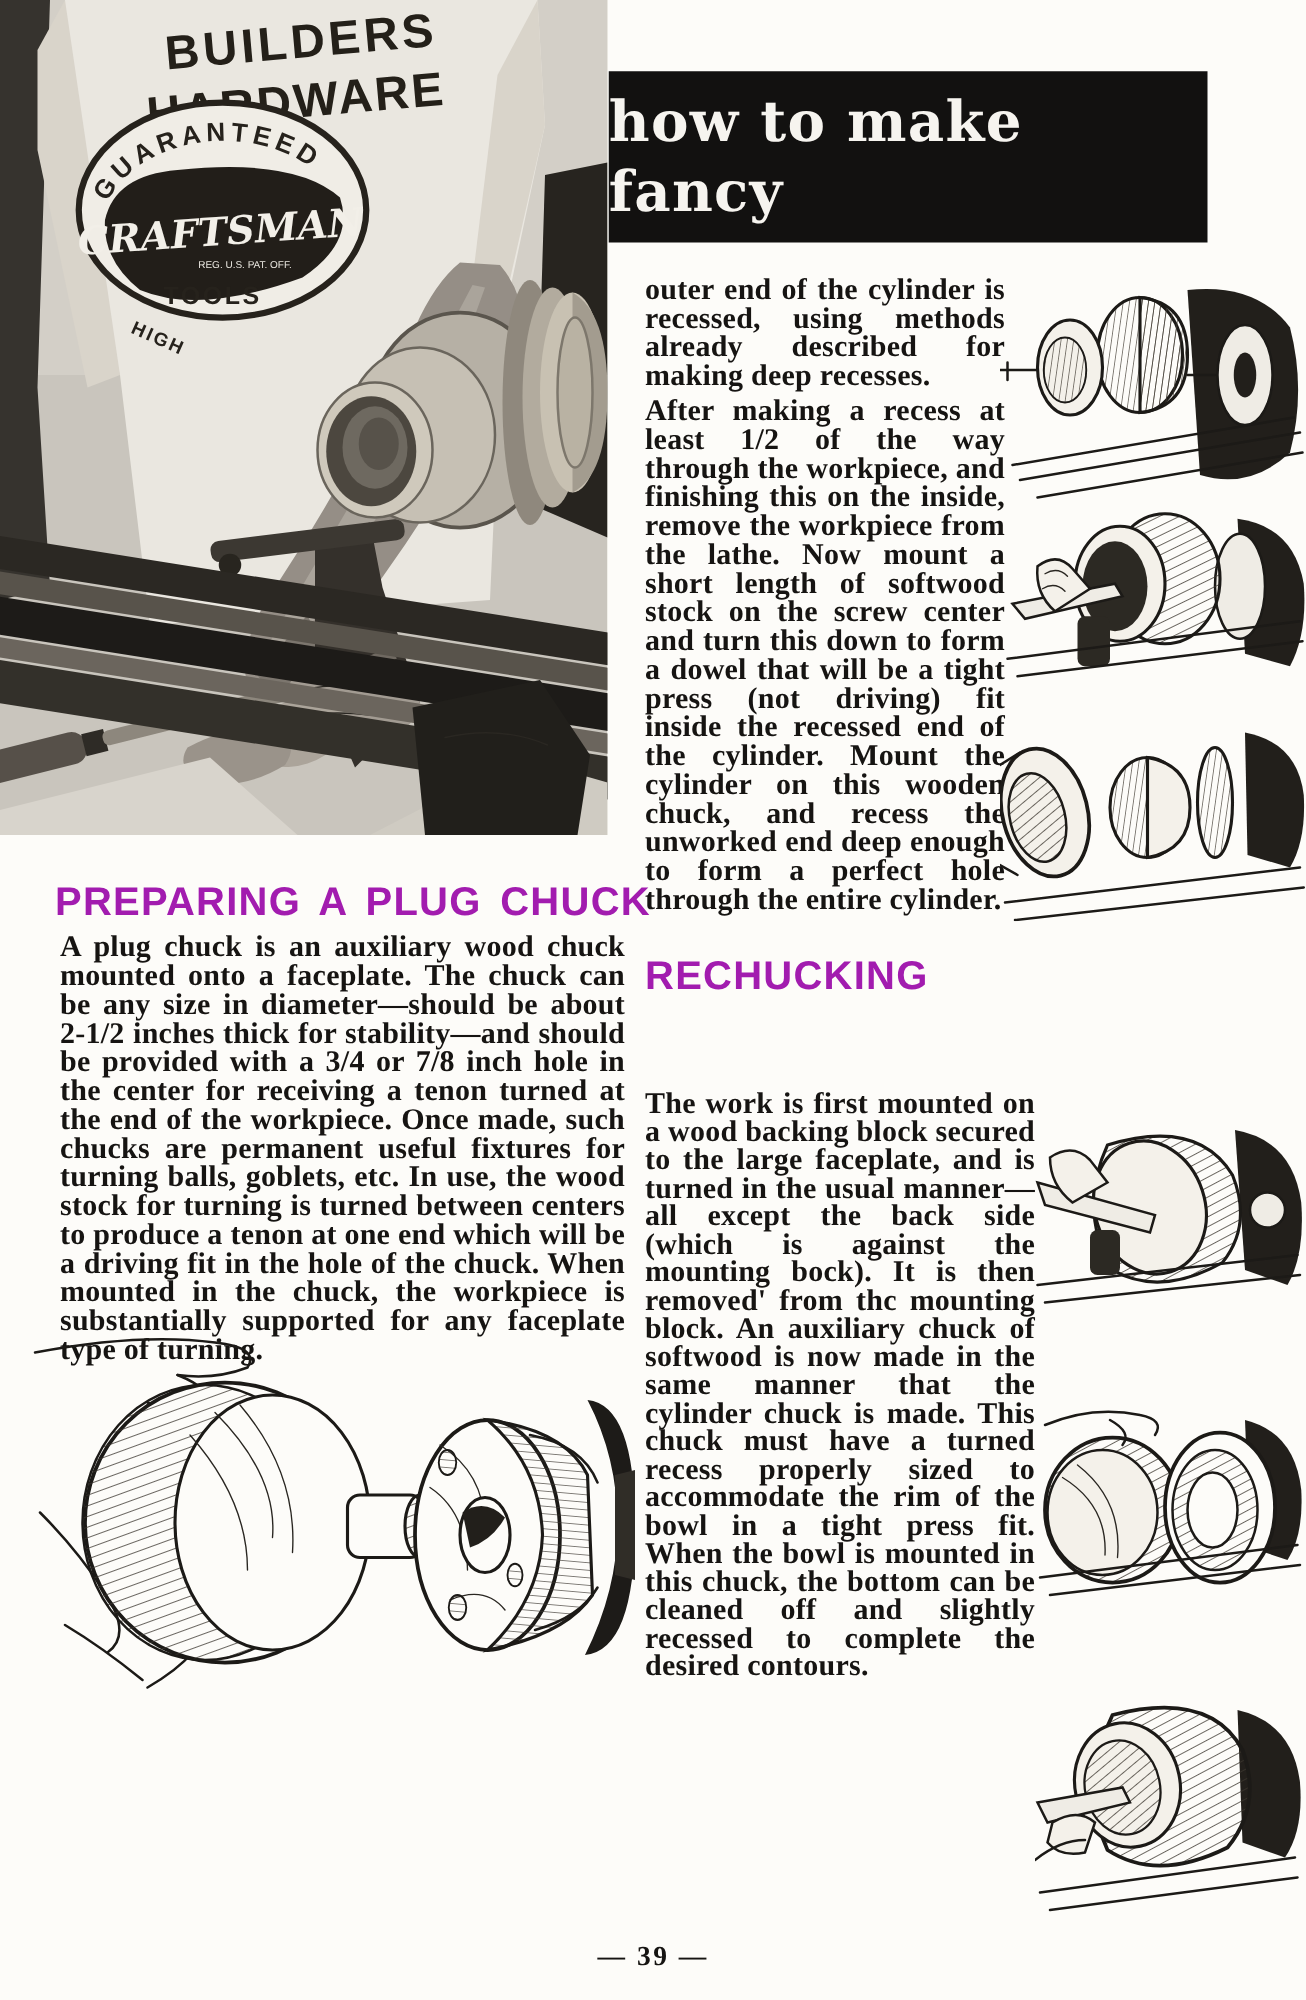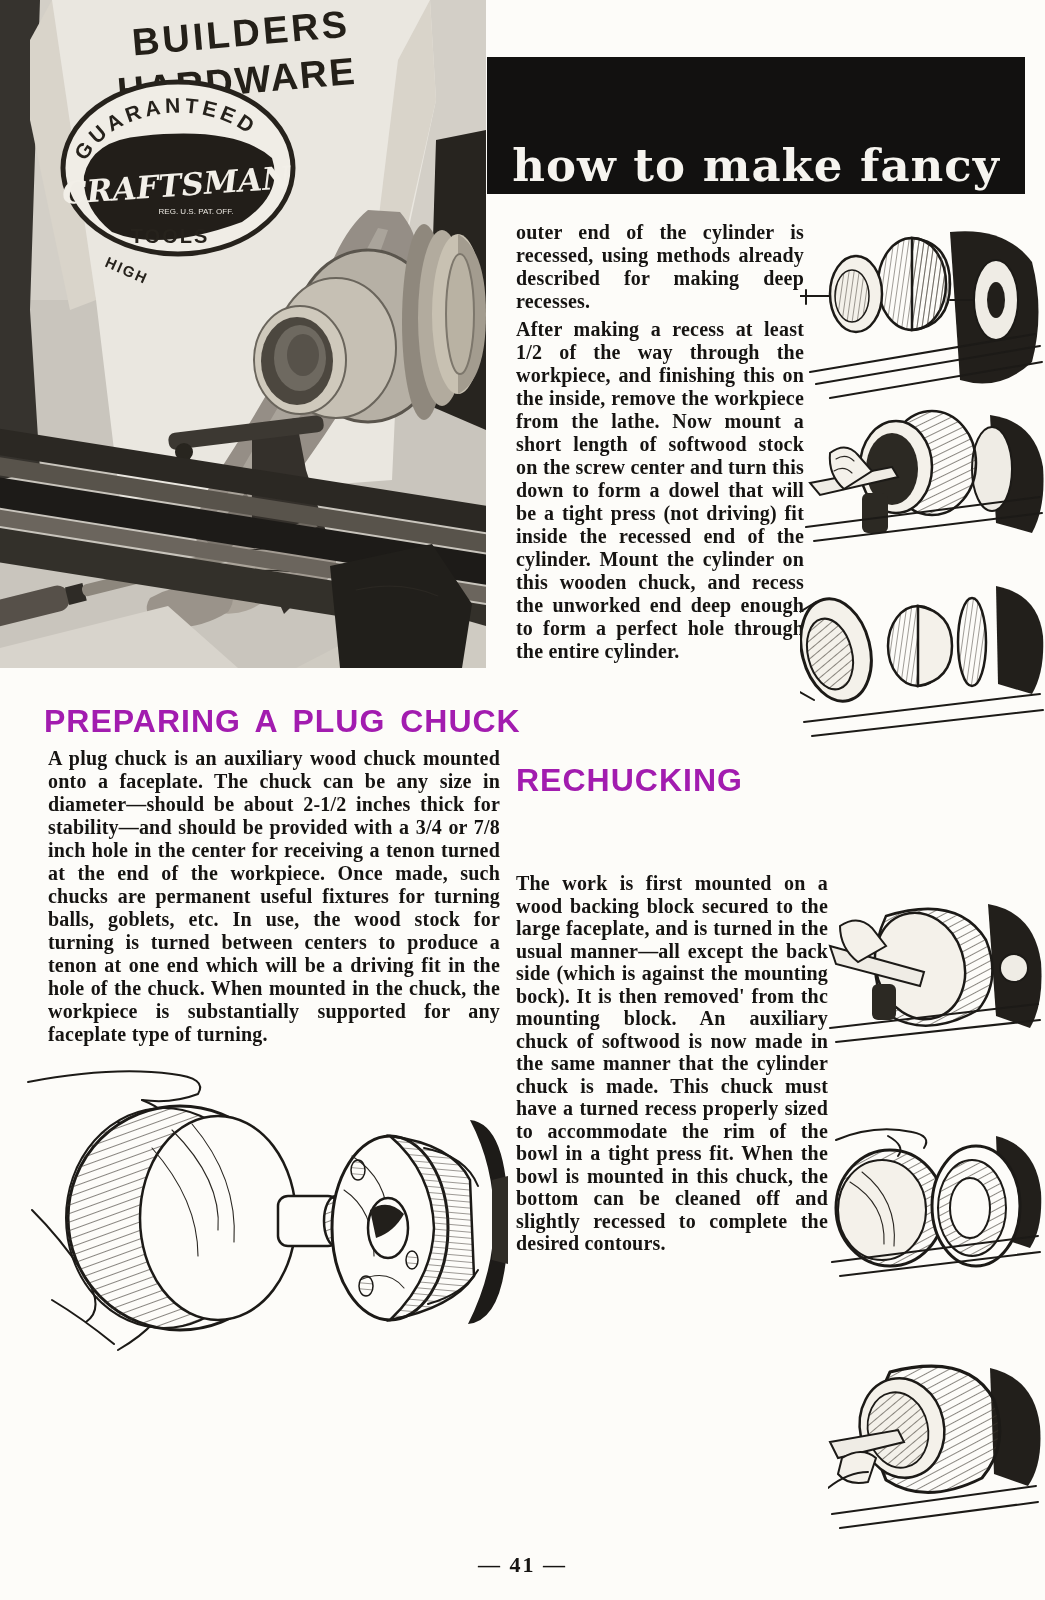--- a/index.html
+++ b/index.html
@@ -5,29 +5,29 @@
   html,body{margin:0;padding:0;background:#8a8a8a;}
   .page{
     position:relative;width:1045px;height:1600px;margin:0 auto;
     background:#fdfcf9;overflow:hidden;
     font-family:"Liberation Serif",serif;color:#161412;
   }
   
   .photo{position:absolute;left:0;top:0;width:486px;height:668px;}
   
   .banner{
-    position:absolute;left:487px;top:57px;width:538px;height:137px;
+    position:absolute;left:487px;top:57px;width:479px;height:137px;
     background:#121110;color:#f6f4ef;display:flex;flex-direction:row;
-    justify-content:center;align-items:flex-end;
+    justify-content:center;align-items:center;
     font-family:"DejaVu Serif",serif;font-weight:bold;
     font-size:45px;line-height:56px;letter-spacing:1px;
   }
   
   .body-text{
-    font-size:20px;line-height:23px;font-weight:bold;
+    font-size:24px;line-height:23px;font-weight:bold;
     text-align:justify;letter-spacing:.2px;
   }
   .body-text p{margin:0 0 5px 0;}
   .sec-heading{
     position:absolute;font-family:"Liberation Sans",sans-serif;
     font-weight:bold;font-size:32px;letter-spacing:1px;word-spacing:5px;
     color:#a21caf;white-space:nowrap;text-align:right;
   }
   .col-intro{position:absolute;left:516px;top:221px;width:288px;}
   .col-prep{position:absolute;left:48px;top:747px;width:452px;}
@@ -268,15 +268,15 @@
         <ellipse cx="74" cy="82" rx="42" ry="50" fill="#f4f1ea" stroke="#1c1a17" stroke-width="2.5" transform="rotate(-12 74 82)"></ellipse>
         <ellipse cx="70" cy="84" rx="30" ry="38" fill="url(#w5)" stroke="#1c1a17" stroke-width="1.8" transform="rotate(-12 70 84)"></ellipse>
         <path d="M2,96 L70,84 L76,96 L10,112 Z" fill="#efece5" stroke="#1c1a17" stroke-width="2"></path>
         <path d="M14,112 Q34,100 48,112 L40,136 Q20,140 10,128 Z" fill="#f4f1ea" stroke="#1c1a17" stroke-width="2"></path>
         <path class="ink" d="M0,142 Q20,126 40,126" stroke-width="3"></path>
         <path class="ink" d="M4,168 L208,140 M12,182 L210,156" stroke-width="3"></path>
       </g>
     </svg>
   </div>
 
-  <div class="pagenum">— 41 —</div>
+  <div class="pagenum">— 39 —</div>
 
 </div>
 
 </body></html>

